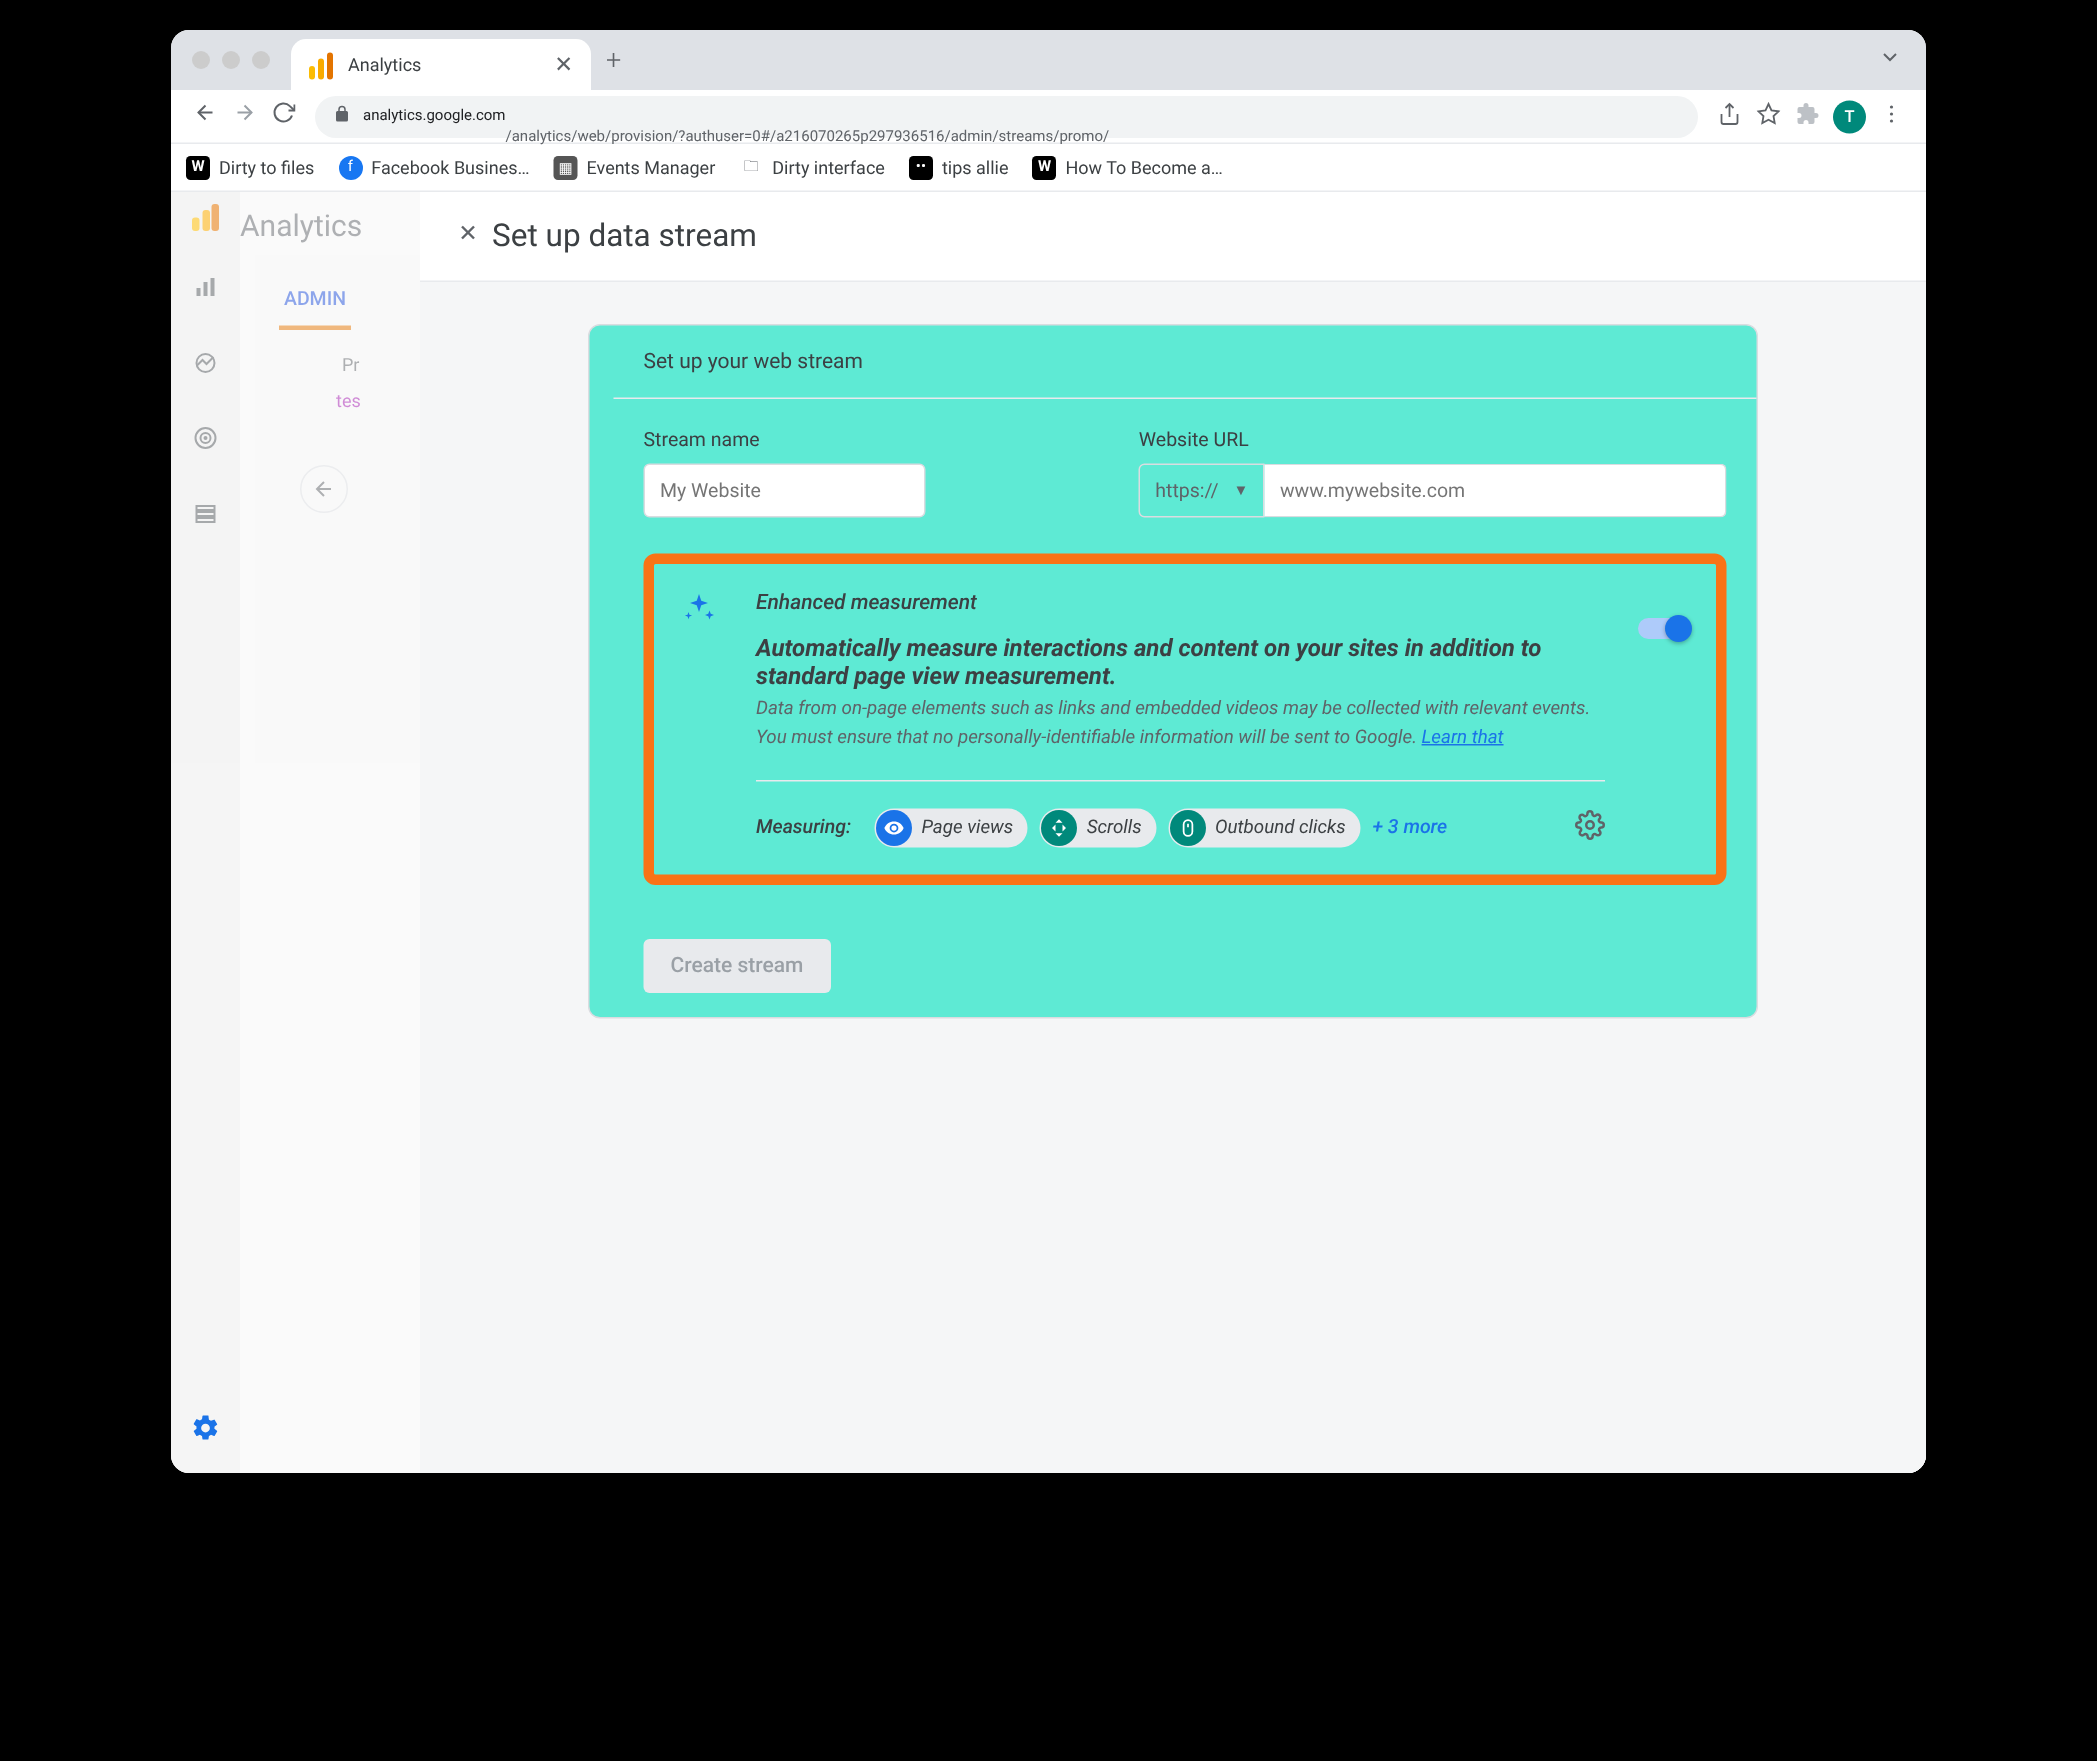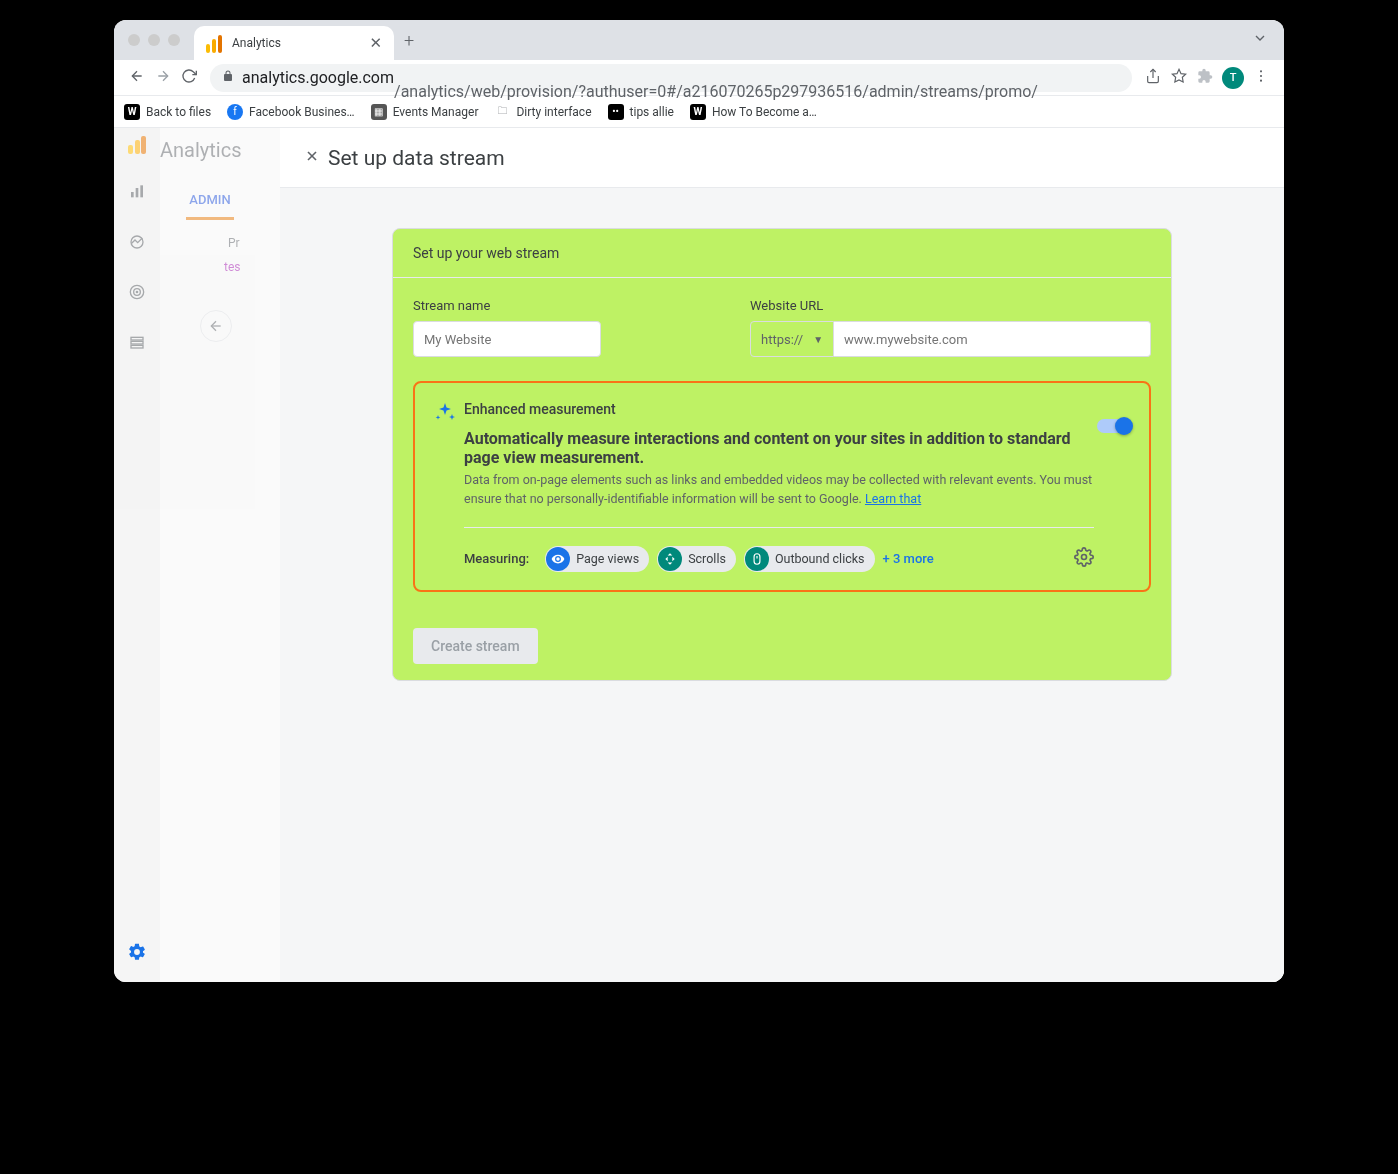--- a/index.html
+++ b/index.html
@@ -15,21 +15,21 @@
 .tab-title { font-size: 12px; color: #3c4043; flex: 1; }
 .tab-close { color: #5f6368; font-size: 15px; }
 .newtab { margin-left: 10px; color: #5f6368; font-size: 18px; font-weight: 300; }
 .titlebar-spacer { flex: 1; }
 .chevron { color: #5f6368; margin-right: 8px; }
 
 
 .urlbar { height: 36px; background: #fff; display: flex; align-items: center; padding: 0 10px; border-bottom: 1px solid #e8eaed; }
 .nav-icon { width: 26px; text-align: center; color: #9aa0a6; font-size: 18px; cursor: pointer; }
 .nav-icon.active { color: #5f6368; }
-.url-field { flex: 1; height: 28px; background: #f1f3f4; border-radius: 14px; display: flex; align-items: center; padding: 0 12px; margin: 0 8px; font-size: 16px; color: #5f6368; }
+.url-field { flex: 1; height: 28px; background: #f1f3f4; border-radius: 14px; display: flex; align-items: center; padding: 0 12px; margin: 0 8px; font-size: 10px; color: #5f6368; }
 .url-field .lock { margin-right: 8px; color: #5f6368; font-size: 12px; }
 .url-domain { color: #202124; }
 .url-rest { color: #5f6368; margin-top: 28px; }
 .toolbar-icon { width: 26px; text-align: center; color: #5f6368; font-size: 16px; }
 .avatar-circle { width: 22px; height: 22px; border-radius: 50%; background: #00897b; color: #fff; display: inline-flex; align-items: center; justify-content: center; font-size: 11px; font-weight: 500; margin: 0 4px; }
 
 
 .bookmarks { height: 32px; background: #fff; display: flex; align-items: center; padding: 0 10px; gap: 16px; font-size: 12px; color: #3c4043; border-bottom: 1px solid #e8eaed; }
 .bm { display: flex; align-items: center; gap: 6px; cursor: pointer; }
 .bm-icon { width: 16px; height: 16px; border-radius: 3px; display: inline-flex; align-items: center; justify-content: center; font-size: 10px; }
@@ -47,33 +47,33 @@
 .behind .analytics-word { font-size: 20px; color: #5f6368; margin-left: 0px; }
 .admin-tab { margin-top: 30px; font-size: 13px; color: #1d4ed8; font-weight: 500; border-bottom: 3px solid #e37400; padding: 0 0 10px 0; margin-left: 26px; width: 48px; text-align: center; }
 .back-arrow { margin: 36px 0 0 40px; width: 32px; height: 32px; border: 1px solid #dadce0; border-radius: 50%; display: flex; align-items: center; justify-content: center; color: #5f6368; }
 
 .page { position: absolute; left: 166px; top: 0; right: 0; bottom: 0; background: #fff; display: flex; flex-direction: column; }
 .page-header { height: 60px; display: flex; align-items: center; padding: 0 24px; gap: 8px; border-bottom: 1px solid #e8eaed; }
 .close-x { font-size: 18px; color: #5f6368; cursor: pointer; }
 .page-title { font-size: 21px; color: #3c4043; font-weight: 400; }
 
 .page-body { flex: 1; background: #f1f3f4bb; padding: 24px 0; overflow: auto; }
-.card { width: 780px; margin: 16px auto; background: #bef264; border: 1px solid #dadce0; border-radius: 8px; }
+.card { width: 780px; margin: 4px auto; background: #5eead4; border: 1px solid #dadce0; border-radius: 8px; padding-left: 16px; }
 .card-hd { padding: 16px 20px; font-size: 14px; color: #3c4043; border-bottom: 1px solid #e8eaed; }
 .card-body { padding: 20px; }
 .form-row { display: flex; gap: 40px; }
 .form-col { flex: 1; }
 .form-label { font-size: 13px; color: #3c4043; margin-bottom: 8px; }
 .url-input-group { display: flex; }
 .proto { border: 1px solid #dadce0; border-radius: 4px 0 0 4px; padding: 0 10px; height: 36px; display: flex; align-items: center; font-size: 13px; color: #5f6368; gap: 10px; }
 .proto .dd { color: #5f6368; font-size: 10px; }
 .text-input { flex: 1; height: 36px; border: 1px solid #dadce0; border-left: none; border-radius: 0 4px 4px 0; padding: 0 10px; font-size: 13px; }
 .text-input.standalone { border-left: 1px solid #dadce0; border-radius: 4px; }
 
-.enhanced { margin-top: 24px; border: 2px solid #f97316; border-radius: 8px; padding: 18px; display: flex; gap: 3px; }
+.enhanced { margin-top: 24px; border: 7px solid #f97316; border-radius: 8px; padding: 18px; display: flex; gap: 22px; font-style: italic; }
 .sparkle { width: 28px; color: #1a73e8; }
 .enhanced-body { flex: 1; }
 .enhanced-title { font-size: 14px; font-weight: 500; color: #3c4043; }
 .enhanced-desc { font-size: 16px; color: #3c4043; margin-top: 12px; }
 .enhanced-sub { font-size: 12.5px; color: #5f6368; margin-top: 4px; line-height: 1.5; }
 .learn { color: #1a73e8; text-decoration: underline; }
 .toggle { width: 34px; height: 14px; border-radius: 7px; background: #aecbfa; position: relative; margin-top: 18px; }
 .toggle .knob { width: 18px; height: 18px; border-radius: 50%; background: #1a73e8; position: absolute; top: -2px; right: -2px; box-shadow: 0 1px 3px rgba(0,0,0,0.3); }
 
 .enhanced .divider { height: 1px; background: #e8eaed; margin: 18px 0; }
@@ -176,21 +176,21 @@
           <circle cx="12" cy="5" r="1.6"></circle>
           <circle cx="12" cy="12" r="1.6"></circle>
           <circle cx="12" cy="19" r="1.6"></circle>
         </svg>
     </div>
   </div>
 
   <div class="bookmarks">
     <div class="bm">
       <span class="bm-icon" style="background:#000;color:#fff;font-weight:bold">W</span>
-      <span>Back to files</span>
+      <span>Dirty to files</span>
     </div>
     <div class="bm">
       <span class="bm-icon" style="background:#1877f2;color:#fff;border-radius:50%">f</span>
       <span>Facebook Busines…</span>
     </div>
     <div class="bm">
       <span class="bm-icon" style="background:#555;color:#fff">▦</span>
       <span>Events Manager</span>
     </div>
     <div class="bm">

